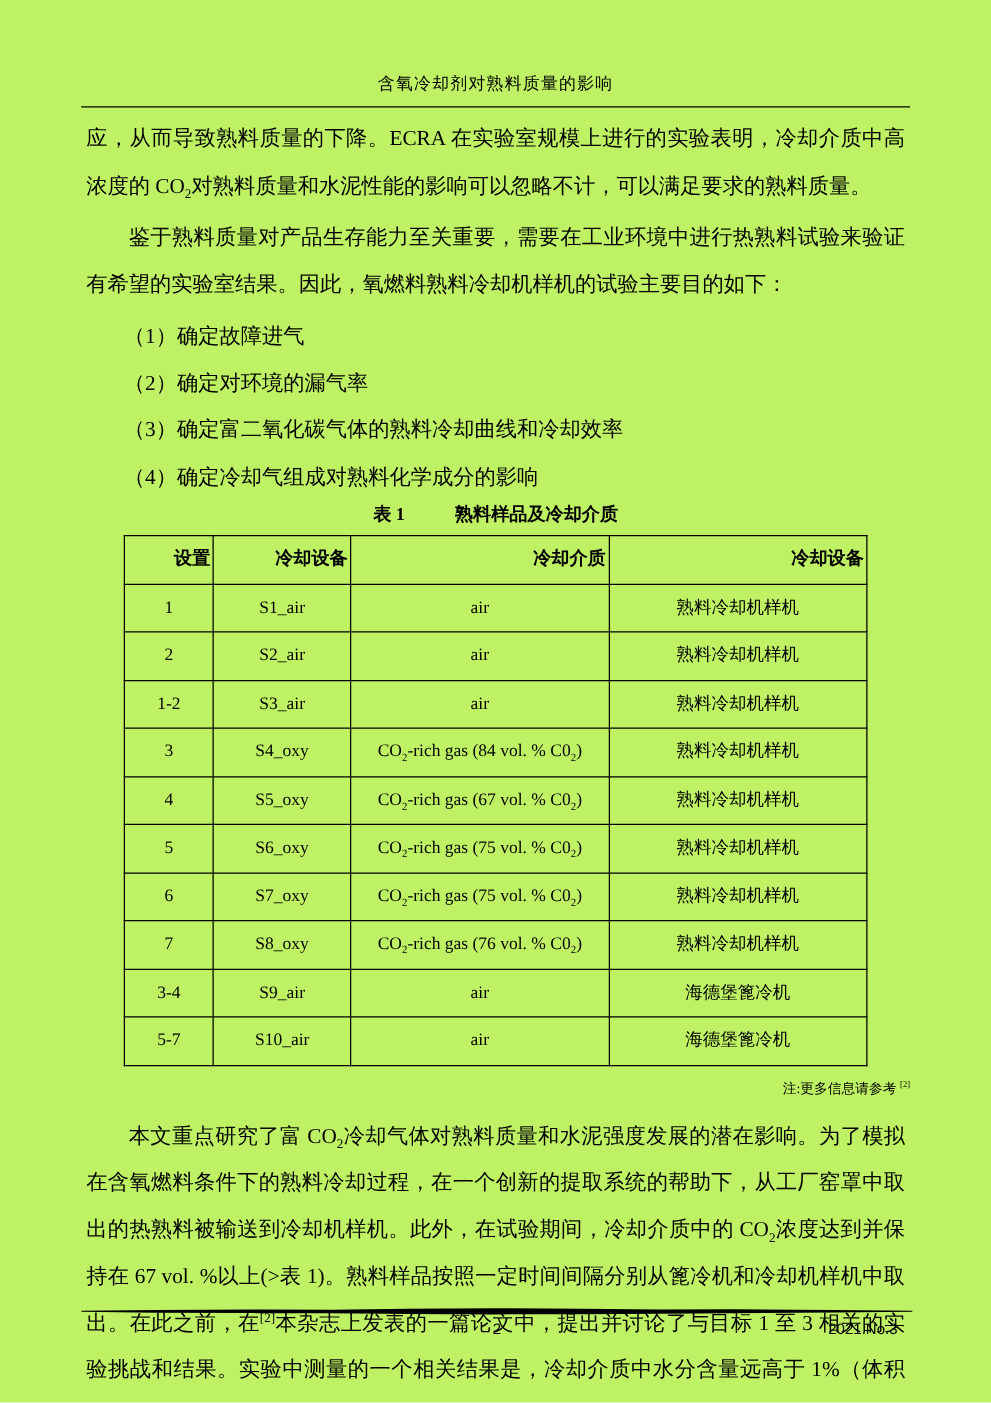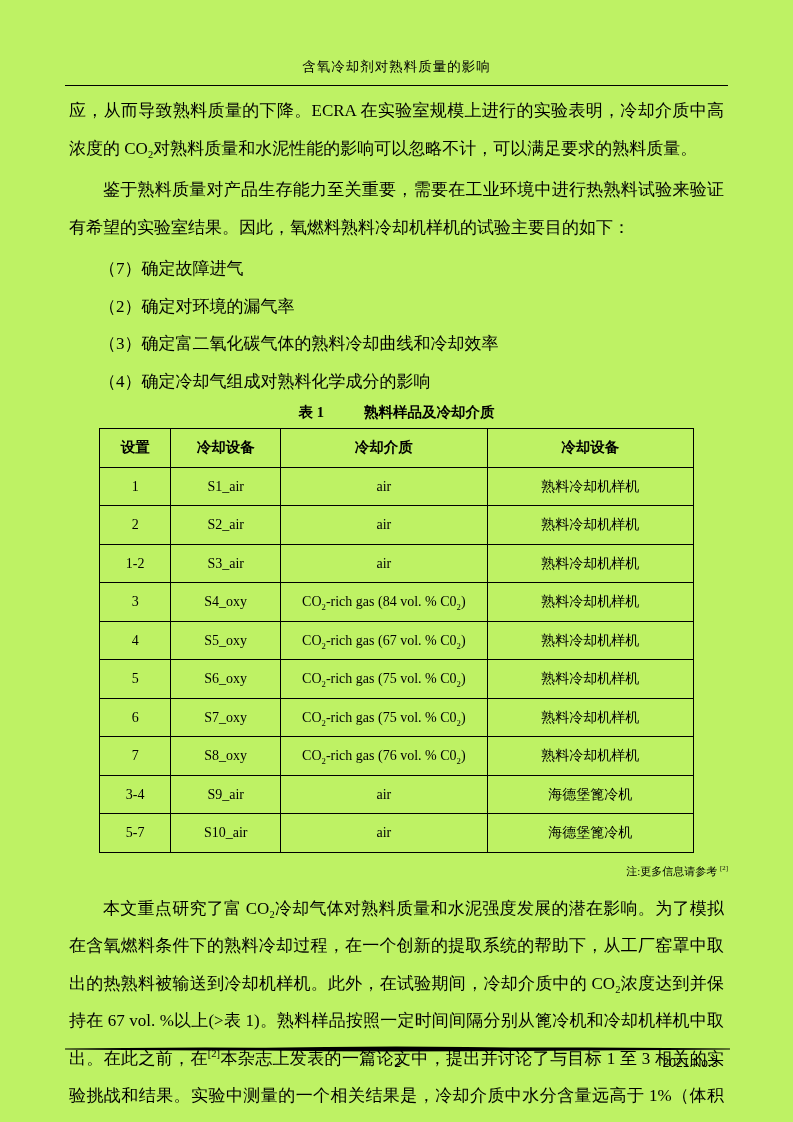--- a/index.html
+++ b/index.html
@@ -54,21 +54,21 @@
   }
   table.samples th,table.samples td{
     border:1px solid #000;
     text-align:center;
     vertical-align:middle;
     padding:0 2px;
     overflow:hidden;
     white-space:nowrap;
   }
   table.samples{border:1.6px solid #000;}
-  table.samples th{height:29px;font-size:14.5px;}
+  table.samples th{height:29px;font-size:14.5px;text-align:right;}
   table.samples td{height:25.4px;}
   .note{
     margin:8px 0 0 30px;
     font-size:11px;
     line-height:20px;
     text-align:right;
     text-indent:0;
   }
   .para-last{margin-top:9px;}
   
@@ -97,21 +97,21 @@
     <span>含氧冷却剂对熟料质量的影响</span>
   </div>
   <hr class="rh-rule">
 
   <div class="body">
 
     <p class="para"><span>应，从而导致熟料质量的下降。ECRA 在实验室规模上进行的实验表明，冷却介质中高浓度的 CO</span><sub>2</sub><span>对熟料质量和水泥性能的影响可以忽略不计，可以满足要求的熟料质量。</span></p>
 
     <p class="para indent">鉴于熟料质量对产品生存能力至关重要，需要在工业环境中进行热熟料试验来验证有希望的实验室结果。因此，氧燃料熟料冷却机样机的试验主要目的如下：</p>
 
-    <p class="list-line">（7）确定故障进气</p>
+    <p class="list-line">（1）确定故障进气</p>
     <p class="list-line">（2）确定对环境的漏气率</p>
     <p class="list-line">（3）确定富二氧化碳气体的熟料冷却曲线和冷却效率</p>
     <p class="list-line">（4）确定冷却气组成对熟料化学成分的影响</p>
 
     <div class="caption">
       <span>表 1</span><span class="cap-title">熟料样品及冷却介质</span>
     </div>
 
     <table class="samples">
       <colgroup>

